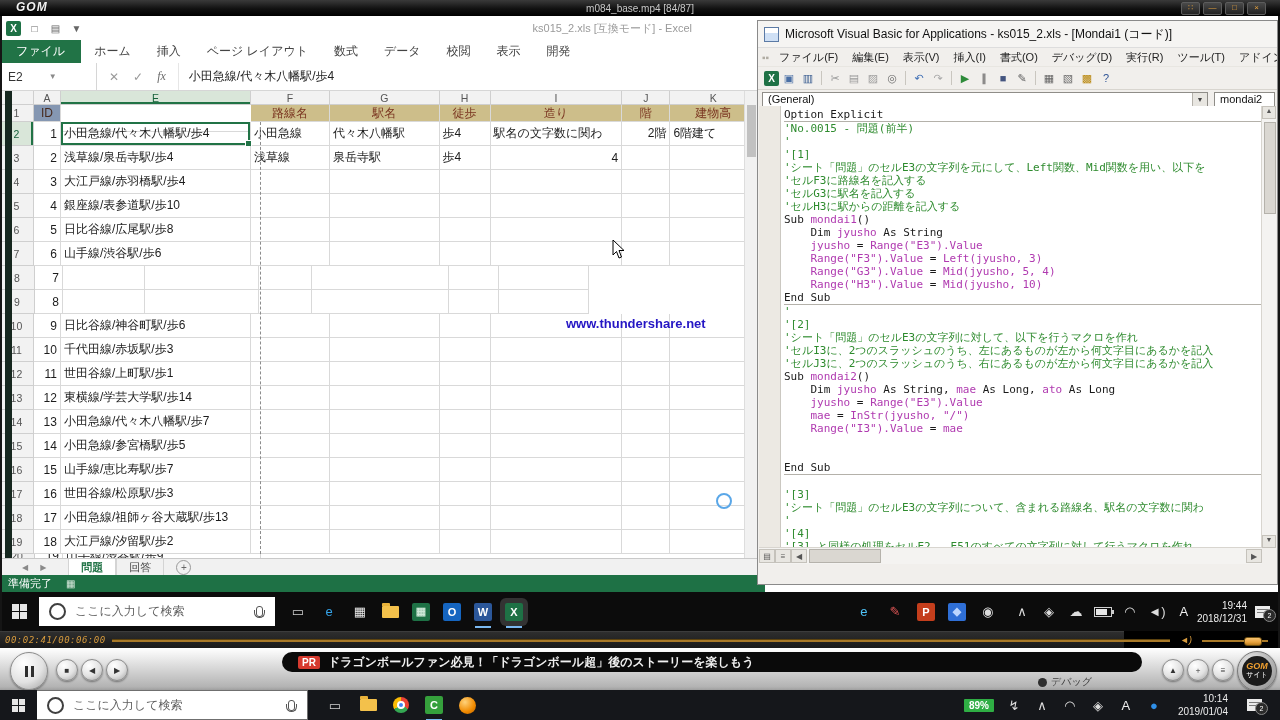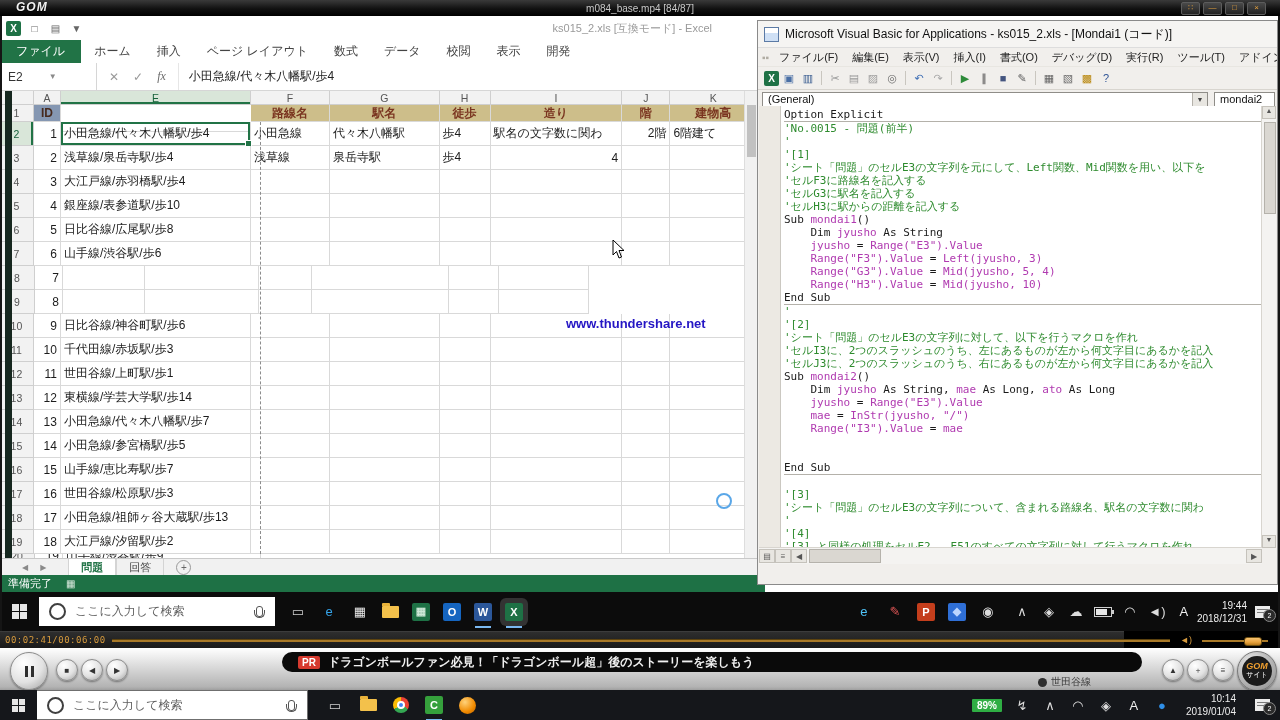--- a/index.html
+++ b/index.html
@@ -14,21 +14,21 @@
   .gom-title-text{position:absolute;left:0;right:0;text-align:center;color:#c9c9c9;font-size:10px;}
   .winbtns{position:absolute;right:14px;top:2px;display:flex;gap:3px;}
   .winbtn{width:17px;height:11px;background:linear-gradient(#4a4a4a,#222);border:1px solid #5c5c5c;
           border-radius:2px;color:#e8a33d;font-size:8px;line-height:10px;text-align:center;}
   
   .video{left:0;top:16px;width:1280px;height:615px;background:#fff;overflow:hidden;}
   
   .qat{left:0;top:0;width:760px;height:24px;background:#fff;display:flex;align-items:center;gap:6px;padding-left:6px;}
   .qat .ic16{width:15px;height:15px;display:flex;align-items:center;justify-content:center;
              font-size:10px;border-radius:2px;color:#666;}
-  .xl-title{left:380px;top:5px;width:332px;text-align:right;color:#9a9a9a;font-size:11px;}
+  .xl-title{left:360px;top:5px;width:332px;text-align:right;color:#9a9a9a;font-size:11px;}
   .ribbon{left:0;top:24px;width:760px;height:23px;background:#fff;border-bottom:1px solid #e2e2e2;
           display:flex;align-items:stretch;}
   .rtab{padding:0 13px;font-size:12px;color:#444;display:flex;align-items:center;}
   .rtab.file{background:#217346;color:#fff;padding:0 16px;}
   .fxbar{left:0;top:47px;width:760px;height:27px;background:#fff;border-bottom:1px solid #d6d6d6;
          display:flex;align-items:center;font-size:12px;color:#333;}
   .namebox{width:88px;height:100%;border-right:1px solid #d6d6d6;display:flex;align-items:center;
            padding-left:8px;gap:26px;}
   .namebox .dd{color:#8a8a8a;font-size:8px;}
   .fxicons{display:flex;gap:14px;padding:0 12px;color:#9a9a9a;border-right:1px solid #e6e6e6;height:100%;align-items:center;}
@@ -36,21 +36,21 @@
   .fxtext{padding-left:10px;color:#222;}
   
   .sheet{left:0;top:75px;width:757px;height:467px;background:#fff;overflow:hidden;}
   .srow{display:flex;}
   .scell{box-sizing:border-box;border-right:1px solid #d9d9d9;border-bottom:1px solid #d9d9d9;
          font-size:12px;color:#1c1c1c;padding:0 3px;display:flex;align-items:center;overflow:hidden;}
   .gut,.lett{background:#f2f2f2;color:#555;font-size:10.5px;justify-content:center;
              border-right:1px solid #cfcfcf;border-bottom:1px solid #cfcfcf;}
   .selg{background:#d9e6d9;color:#17623b;box-shadow:inset -2px 0 0 #217346;}
   .sell{background:#d9e6d9;color:#17623b;box-shadow:inset 0 -2px 0 #217346;}
-  .hdrc{justify-content:center;font-weight:bold;}
+  .hdrc{justify-content:center;font-weight:normal;}
   .hdr-blue{background:#8597b2;color:#472a1e;}
   .hdr-tan{background:#cdbe8a;color:#7a3520;}
   .cell-e{position:relative;z-index:1;overflow:visible;white-space:nowrap;}
   .num{justify-content:flex-end;}
   .sel{box-shadow:inset 0 0 0 2px #217346;}
   .sel::after{content:'';position:absolute;right:-2px;bottom:-2px;width:5px;height:5px;
               background:#217346;border:1px solid #fff;}
   .pagebreak{left:260px;top:106px;height:432px;width:0;border-left:1px dashed #8c8c8c;z-index:2;}
   .leftstrip{left:5px;top:75px;width:7px;height:467px;background:#16271f;z-index:3;}
   .xscroll{left:744px;top:75px;width:13px;height:467px;background:#f1f1f1;border-left:1px solid #ddd;z-index:2;}
@@ -140,21 +140,21 @@
         font-size:8px;display:flex;align-items:center;justify-content:center;color:#555;flex:none;}
   .hthumb{width:70px;height:12px;background:#dad7d1;border:1px solid #b5b2ab;margin-left:2px;}
   .vba-foot{position:absolute;left:1px;right:1px;bottom:1px;height:18px;background:#f1efec;}
   
   .cursor{z-index:9;}
   .clickring{left:716px;top:477px;width:12px;height:12px;border:2px solid #5aa7e8;border-radius:50%;z-index:9;}
   .frameL{left:0;top:16px;width:2px;height:674px;background:#151515;z-index:10;}
   .frameR{left:1278px;top:16px;width:2px;height:674px;background:#151515;z-index:10;}
   
   .gom-seek{left:0;top:631px;width:1124px;height:17px;background:linear-gradient(#2e2e2e,#181818);
-            border-top:1px solid #3c3c3c;z-index:11;}
+            border-top:1px solid #3c3c3c;z-index:11;font-style:italic;}
   .timecode{position:absolute;left:5px;top:3px;font-family:"DejaVu Sans Mono",monospace;font-size:9px;
             color:#d79b3e;letter-spacing:0.5px;}
   .seekline{position:absolute;left:112px;top:8px;width:1058px;height:2px;background:#a87928;box-shadow:0 -1px 0 #5d430f;}
   .volline{position:absolute;left:1202px;top:8px;width:66px;height:2px;background:#a87928;}
   .volknob{position:absolute;left:1244px;top:5px;width:16px;height:7px;border-radius:3px;
            background:linear-gradient(#f7c271,#e8a33d 60%,#b87a1d);border:1px solid #6e4f12;}
   .spkright{position:absolute;left:1180px;top:3px;color:#d79b3e;font-size:9px;}
   .gom-controls{left:0;top:648px;width:1280px;height:42px;z-index:11;
                 background:linear-gradient(#fdfdfd,#d8d8d8 45%,#b3b3b3 90%,#989898);
                 border-top:1px solid #fff;}
@@ -174,21 +174,21 @@
   .gomsite{position:absolute;left:1237px;top:2px;width:38px;height:38px;border-radius:50%;
            background:radial-gradient(circle at 35% 28%,#e8e8e8,#bdbdbd 45%,#8a8a8a);
            border:1px solid #777;display:flex;align-items:center;justify-content:center;
            box-shadow:0 1px 2px rgba(0,0,0,.4);}
   .gomsite .inner{width:30px;height:30px;border-radius:50%;background:#1c1c1c;text-align:center;line-height:1;}
   .gomsite .t1{color:#f0a030;font-size:9px;font-weight:bold;font-style:italic;display:block;margin-top:6px;}
   .gomsite .t2{color:#fff;font-size:7px;display:block;}
   
   .taskbar{left:0;top:690px;width:1280px;height:30px;background:#15171b;display:flex;align-items:center;z-index:12;}
   .tsearch{width:250px;height:28px;border:1px solid #6f6f6f;border-left:none;}
-  .tb-right{margin-left:auto;display:flex;align-items:center;gap:11px;}
+  .tb-right{margin-left:auto;display:flex;align-items:center;gap:11px;padding-right:8px;}
 </style>
 </head>
 <body>
 
 <div class="stage">
 
   <div class="abs gom-title">
     <span class="gom-logo">GOM</span>
     <span class="gom-title-text">m084_base.mp4  [84/87]</span>
     <span class="winbtns" id="gom-winbtns">
@@ -653,21 +653,21 @@
     </div>
     <div class="roundbtn smallbtn" style="left:56px;">■</div>
     <div class="roundbtn smallbtn" style="left:81px;">◀</div>
     <div class="roundbtn smallbtn" style="left:106px;">▶</div>
     <div class="adpill">
       <span class="prbadge">PR</span>
       <span class="adtext">ドラゴンボールファン必見！「ドラゴンボール超」後のストーリーを楽しもう</span>
     </div>
     <div class="envset">
       <span class="envdot"></span>
-      <span>世田谷線</span>
+      <span>デバッグ</span>
     </div>
     <div class="roundbtn smallbtn" style="left:1162px;">▲</div>
     <div class="roundbtn smallbtn" style="left:1187px;">＋</div>
     <div class="roundbtn smallbtn" style="left:1212px;">≡</div>
     <div class="gomsite">
       <span class="inner">
         <span class="t1">GOM</span>
         <span class="t2">サイト</span>
       </span>
     </div>

